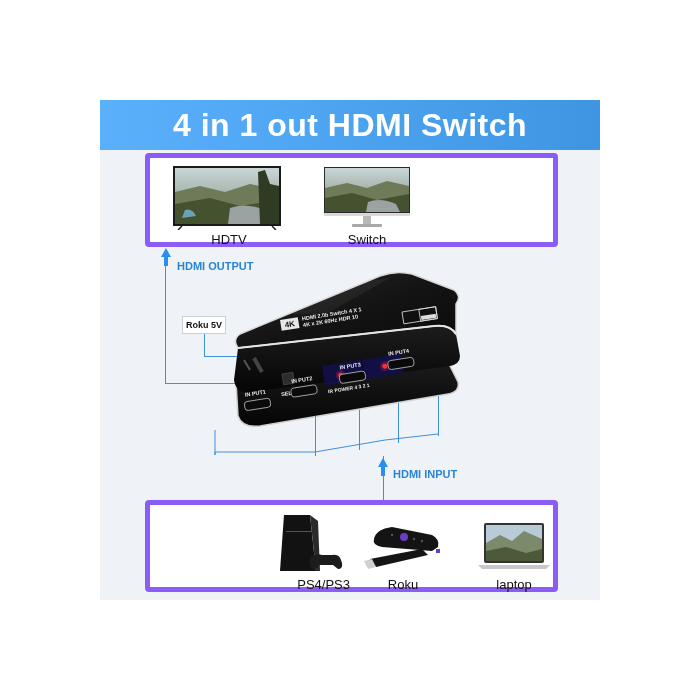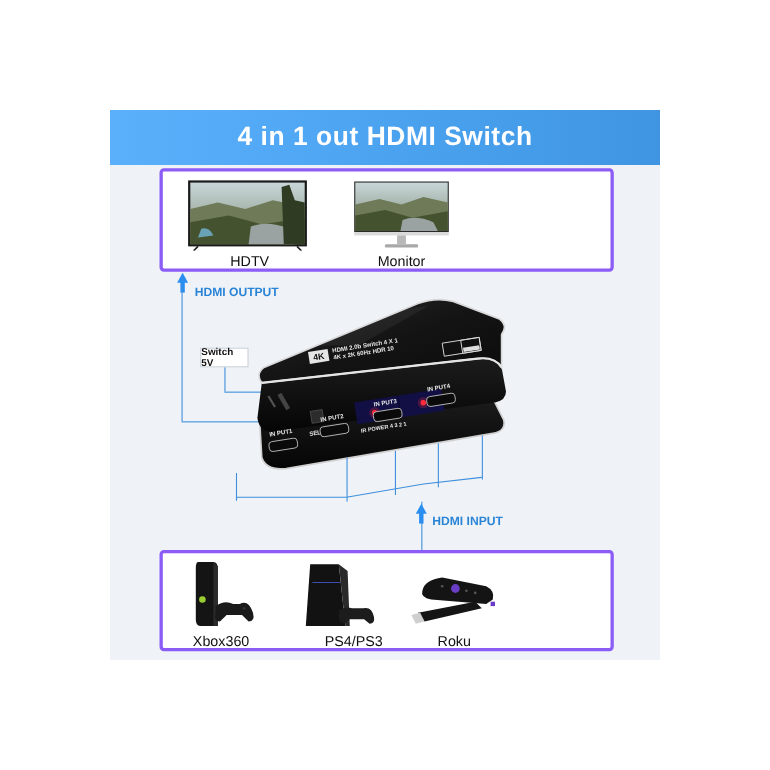--- a/index.html
+++ b/index.html
@@ -9,27 +9,27 @@
     .panel {
       position: absolute; left: 100px; top: 100px; width: 500px; height: 500px;
       background: #eff3f8;
     }
     .title-bar {
       position: absolute; left: 0; top: 0; width: 500px; height: 50px;
       background: linear-gradient(90deg, #5bb0fb 0%, #4aa2ef 55%, #3f95e2 100%);
       display: flex; align-items: center; justify-content: center;
     }
     .title-text {
-      color: #ffffff; font-weight: bold; font-size: 24px; letter-spacing: 0.5px;
+      color: #ffffff; font-weight: bold; font-size: 32px; letter-spacing: 0.5px;
       font-family: "Liberation Sans", sans-serif;
     }
 
     .card {
       position: absolute; background: #ffffff;
-      border: 3px solid #8b5cf6; border-radius: 4px;
+      border: 5px solid #8b5cf6; border-radius: 4px;
     }
     .card.top { left: 45px; top: 53px; width: 413px; height: 94px; }
     .card.bottom { left: 45px; top: 400px; width: 413px; height: 92px; }
 
     .dev { position: absolute; text-align: center; }
     .dev-label {
       position: absolute; left: 0; right: 0; font-size: 13px; color: #111111;
       font-family: "Liberation Sans", sans-serif; text-align: center;
     }
 
@@ -91,34 +91,34 @@
       <svg width="90" height="66" viewBox="0 0 90 66" style="position:absolute;left:0;top:0;">
         <rect x="2" y="3" width="86" height="46" fill="#2a2a2a"></rect>
         <rect x="3" y="4" width="84" height="44" fill="url(#sky1)"></rect>
         <path d="M3 24 L25 19 L45 24 L65 17 L87 22 L87 48 L3 48 Z" fill="#6f7a58"></path>
         <path d="M3 34 L30 29 L55 36 L87 30 L87 48 L3 48 Z" fill="#45522f"></path>
         <path d="M46 38 Q58 33 74 40 L78 48 L44 48 Z" fill="#9aa3a2"></path>
         <rect x="2" y="49" width="86" height="3" fill="#d9d9d9"></rect>
         <rect x="41" y="52" width="8" height="8" fill="#b8b8b8"></rect>
         <rect x="30" y="60" width="30" height="3" rx="1" fill="#a8a8a8"></rect>
       </svg>
-      <div class="dev-label" style="top:68px;">Monitor</div>
+      <div class="dev-label" style="top:68px;">Switch</div>
     </div>
 
   </div>
 
   <div class="arrow-stem" style="left:64px; top:156px; height:10px;"></div>
   <div class="arrow-up" style="left:61px; top:148px;"></div>
   <div class="hdr-label" style="left:77px; top:160px;">HDMI OUTPUT</div>
 
   <div class="line" style="left:65px; top:160px; width:1px; height:123px;"></div>
   <div class="line" style="left:65px; top:283px; width:95px; height:1px;"></div>
 
   <div class="tag-box" style="left:82px; top:216px; width:44px; height:18px;">
-    <span>Switch 5V</span>
+    <span>Roku 5V</span>
   </div>
   <div class="line" style="left:104px; top:234px; width:1px; height:22px;"></div>
   <div class="line" style="left:104px; top:256px; width:42px; height:1px;"></div>
 
   <svg width="250" height="170" viewBox="0 0 250 170" style="position:absolute; left:130px; top:170px;">
     <defs>
       <linearGradient id="topface" x1="0" y1="0" x2="1" y2="1">
         <stop offset="0" stop-color="#2a2a2a"></stop>
           <stop offset="0.5" stop-color="#141414"></stop>
           <stop offset="1" stop-color="#0a0a0a"></stop>
@@ -190,50 +190,50 @@
     <line x1="115" y1="330" x2="115" y2="355" stroke="#3f8fdc" stroke-width="1"></line>
   </svg>
 
   <div class="line" style="left:283px; top:356px; width:1px; height:44px;"></div>
   <div class="arrow-stem" style="left:281px; top:366px; height:10px;"></div>
   <div class="arrow-up" style="left:278px; top:358px;"></div>
   <div class="hdr-label" style="left:293px; top:368px;">HDMI INPUT</div>
 
   <div class="card bottom">
 
-    <div class="dev" style="left:18px; top:4px; width:70px; height:86px;">
-      <svg width="70" height="66" viewBox="0 0 70 66" style="position:absolute;left:0;top:0;">
-        <path d="M14 4 L28 4 Q32 4 32 10 L32 62 L16 62 Q12 62 12 56 L12 10 Q12 4 14 4 Z" fill="#141414"></path>
-        <path d="M28 4 L32 8 L32 62 L28 62 Z" fill="#2b2b2b"></path>
-        <circle cx="18" cy="38" r="3" fill="#9acd32"></circle>
-        <path d="M30 44 Q38 38 46 42 L52 42 Q60 38 64 50 Q66 58 60 58 L54 52 L40 52 L34 58 Q28 58 30 50 Z" fill="#1a1a1a"></path>
-        <circle cx="56" cy="46" r="1.2" fill="#333"></circle>
-      </svg>
-      <div class="dev-label" style="top:68px;">Xbox360</div>
-    </div>
 
     <div class="dev" style="left:120px; top:4px; width:80px; height:86px;">
       <svg width="80" height="66" viewBox="0 0 80 66" style="position:absolute;left:0;top:0;">
         <path d="M14 6 L40 6 L46 62 L10 62 Z" fill="#121212"></path>
         <path d="M16 22 L41 22 L41 23 L16 23 Z" fill="#3b4fb0"></path>
         <path d="M40 6 L48 12 L50 62 L46 62 Z" fill="#2a2a2a"></path>
         <path d="M40 48 Q46 44 52 46 L62 46 Q70 44 72 54 Q73 60 68 60 L63 56 L50 56 L45 60 Q40 60 40 54 Z" fill="#1c1c1c"></path>
       </svg>
       <div class="dev-label" style="top:68px;text-align:right;">PS4/PS3</div>
     </div>
 
-    <div class="dev" style="left:224px; top:4px; width:82px; height:86px;">
+    <div class="dev" style="left:212px; top:4px; width:82px; height:86px;">
       <svg width="82" height="66" viewBox="0 0 82 66" style="position:absolute;left:0;top:0;">
         <path d="M12 30 Q14 20 30 18 L70 26 Q78 30 76 38 L70 42 L20 38 Q10 36 12 30 Z" fill="#141414"></path>
         <circle cx="42" cy="28" r="4" fill="#6a3dc6"></circle>
         <circle cx="30" cy="26" r="1.2" fill="#555"></circle>
         <circle cx="52" cy="30" r="1.2" fill="#555"></circle>
         <circle cx="60" cy="32" r="1.2" fill="#555"></circle>
         <path d="M8 50 L60 40 L66 46 L14 58 Z" fill="#151515"></path>
         <path d="M2 52 L10 50 L14 58 L6 60 Z" fill="#cfcfcf"></path>
         <rect x="74" y="40" width="4" height="4" fill="#6a3dc6"></rect>
       </svg>
       <div class="dev-label" style="top:68px;">Roku</div>
     </div>
 
+    <div class="dev" style="left:326px; top:4px; width:76px; height:86px;">
+      <svg width="76" height="66" viewBox="0 0 76 66" style="position:absolute;left:0;top:0;">
+        <rect x="8" y="14" width="60" height="40" rx="2" fill="#333"></rect>
+        <rect x="10" y="16" width="56" height="36" fill="#b9cbd6"></rect>
+        <path d="M10 34 L24 26 L36 32 L48 22 L66 30 L66 52 L10 52 Z" fill="#7a8a6a"></path>
+        <path d="M10 42 L30 38 L50 44 L66 40 L66 52 L10 52 Z" fill="#4d5a3a"></path>
+        <path d="M2 56 L74 56 L70 60 L6 60 Z" fill="#c8c8c8"></path>
+      </svg>
+      <div class="dev-label" style="top:68px;">laptop</div>
+    </div>
   </div>
 
 </div>
 
 </body></html>

